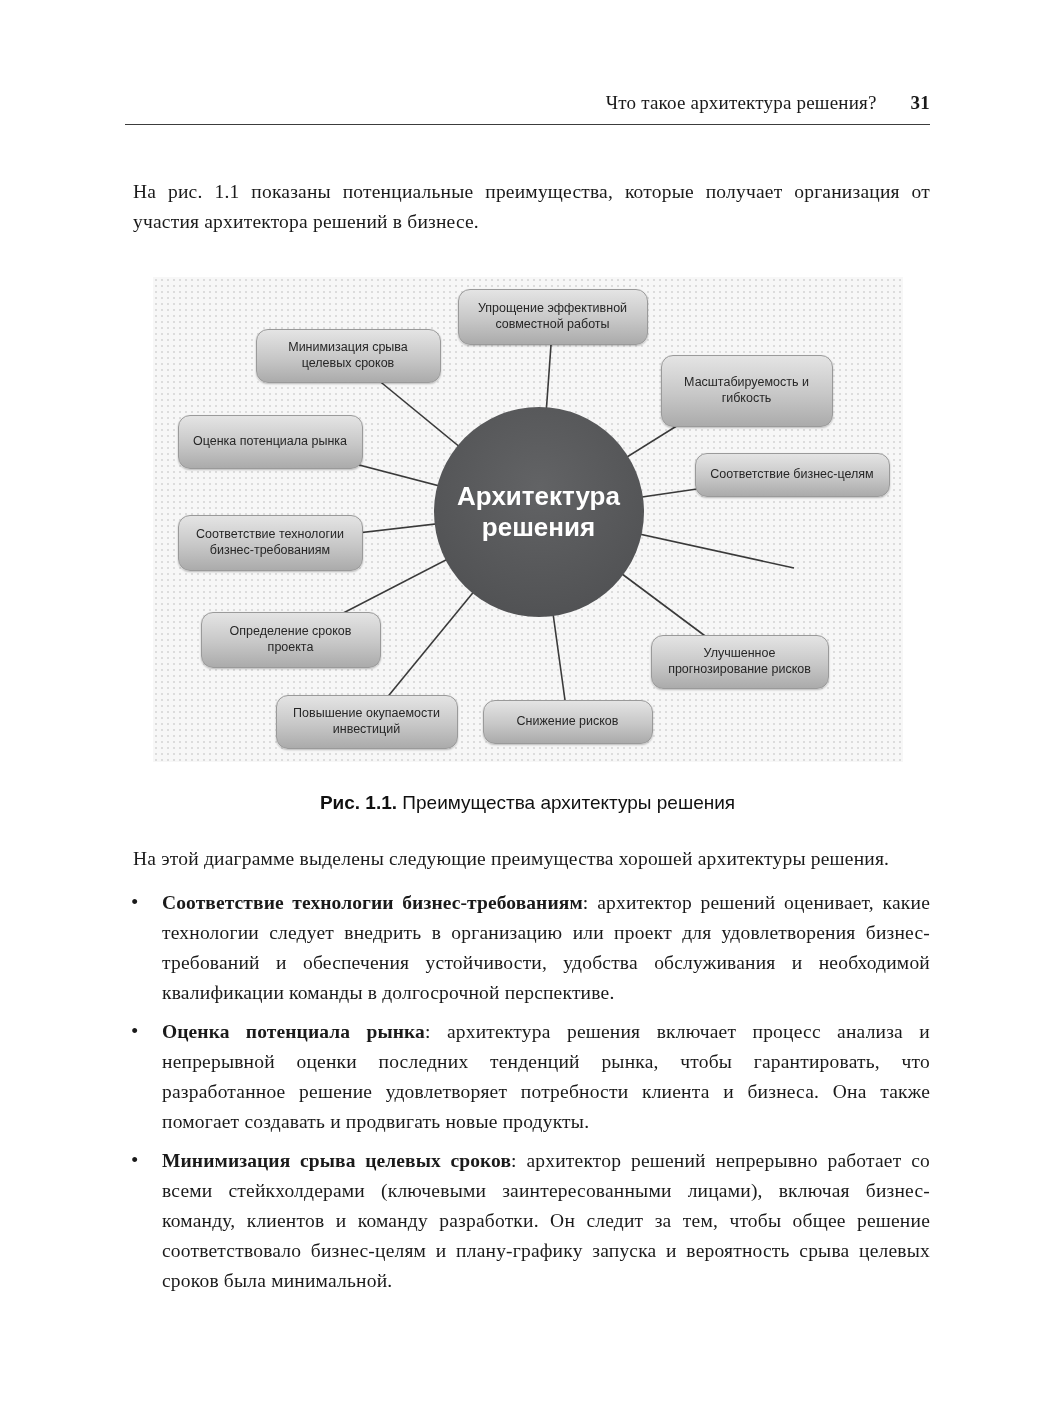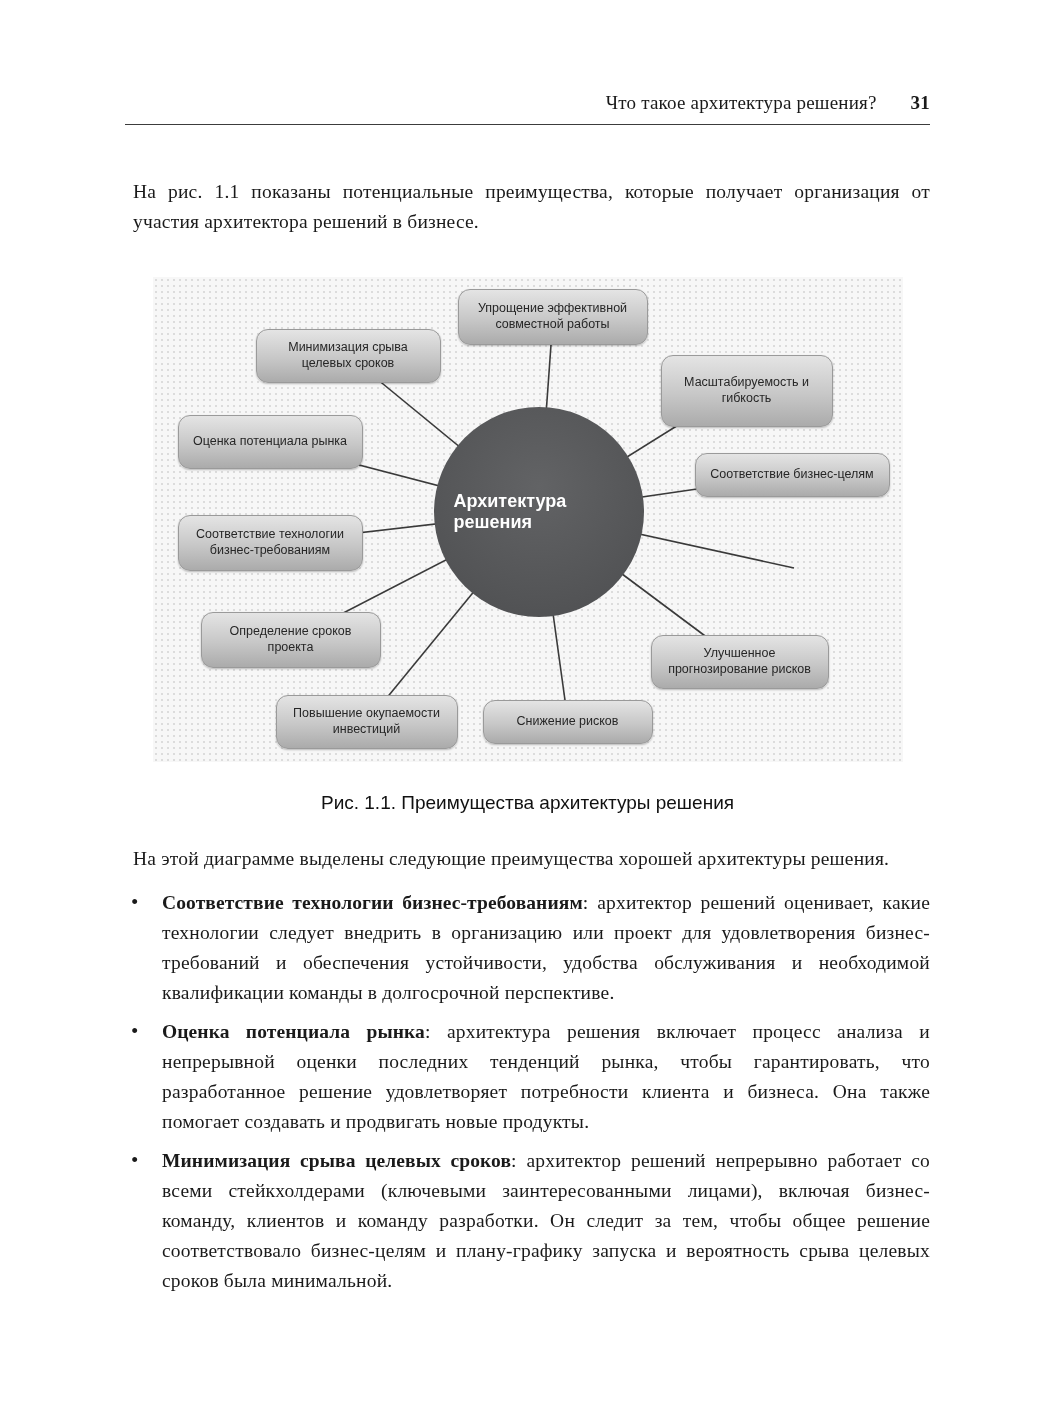--- a/index.html
+++ b/index.html
@@ -72,26 +72,26 @@
     z-index: 1;
     left: 281px;
     top: 130px;
     width: 210px;
     height: 210px;
     border-radius: 50%;
     background: radial-gradient(circle at 50% 38%, #626365 0%, #535456 70%, #4c4d4f 100%);
     color: #ffffff;
     font-family: "Liberation Sans", sans-serif;
     font-weight: bold;
-    font-size: 18px;
+    font-size: 26px;
     line-height: 1.18;
     display: flex;
     align-items: center;
     justify-content: center;
-    text-align: left;
+    text-align: center;
   }
   .center-circle .inner { width: 170px; }
   .node {
     position: absolute;
     z-index: 2;
     box-sizing: border-box;
     border-radius: 12px;
     background: linear-gradient(180deg, #e4e4e4 0%, #c7c7c7 55%, #ababab 100%);
     border: 1px solid #9a9a9a;
     box-shadow: 0 1px 2px rgba(0,0,0,0.25);
@@ -117,21 +117,21 @@
   .n10 { left: 123px; top: 418px; width: 182px; height: 54px; }
   .n11 { left: 330px; top: 423px; width: 170px; height: 44px; }
 
   .figure-caption {
     margin-top: 30px;
     text-align: center;
     font-family: "Liberation Sans", sans-serif;
     font-size: 19px;
     color: #111111;
   }
-  .figure-caption .cap-label { font-weight: normal; }
+  .figure-caption .cap-label { font-weight: bold; }
 
   
   ul.bullets {
     list-style: none;
     margin: 14px 0 0 0;
     padding: 0;
   }
   ul.bullets li {
     position: relative;
     padding-left: 37px;

